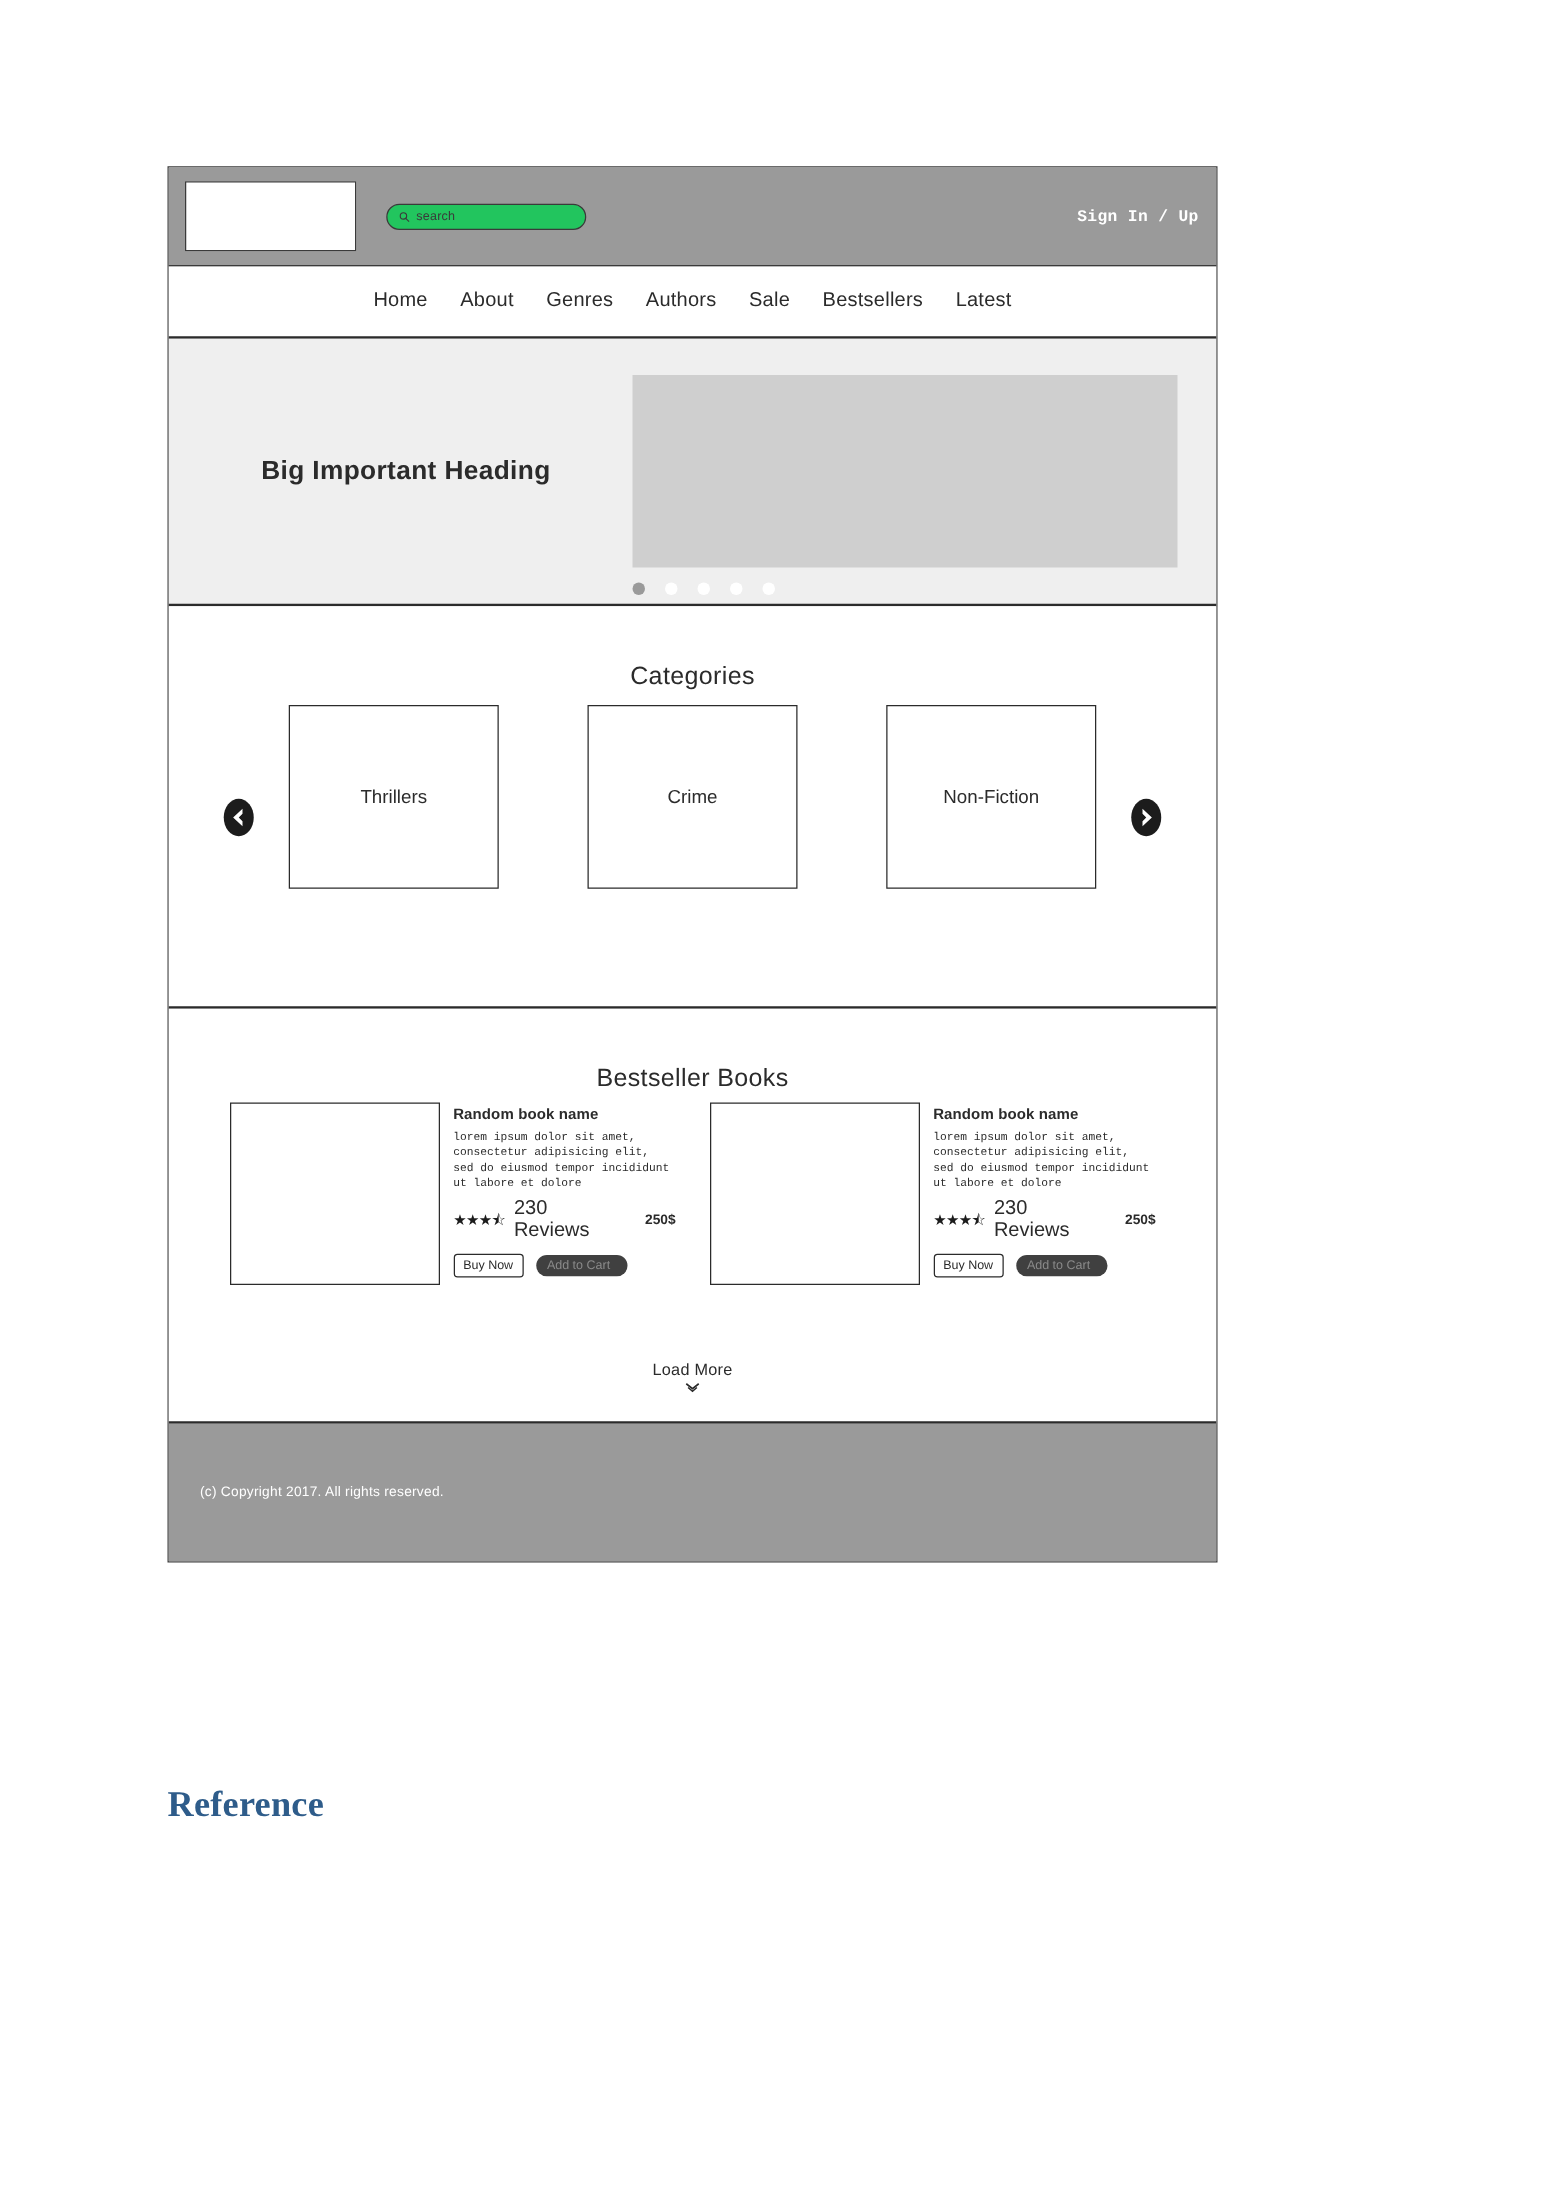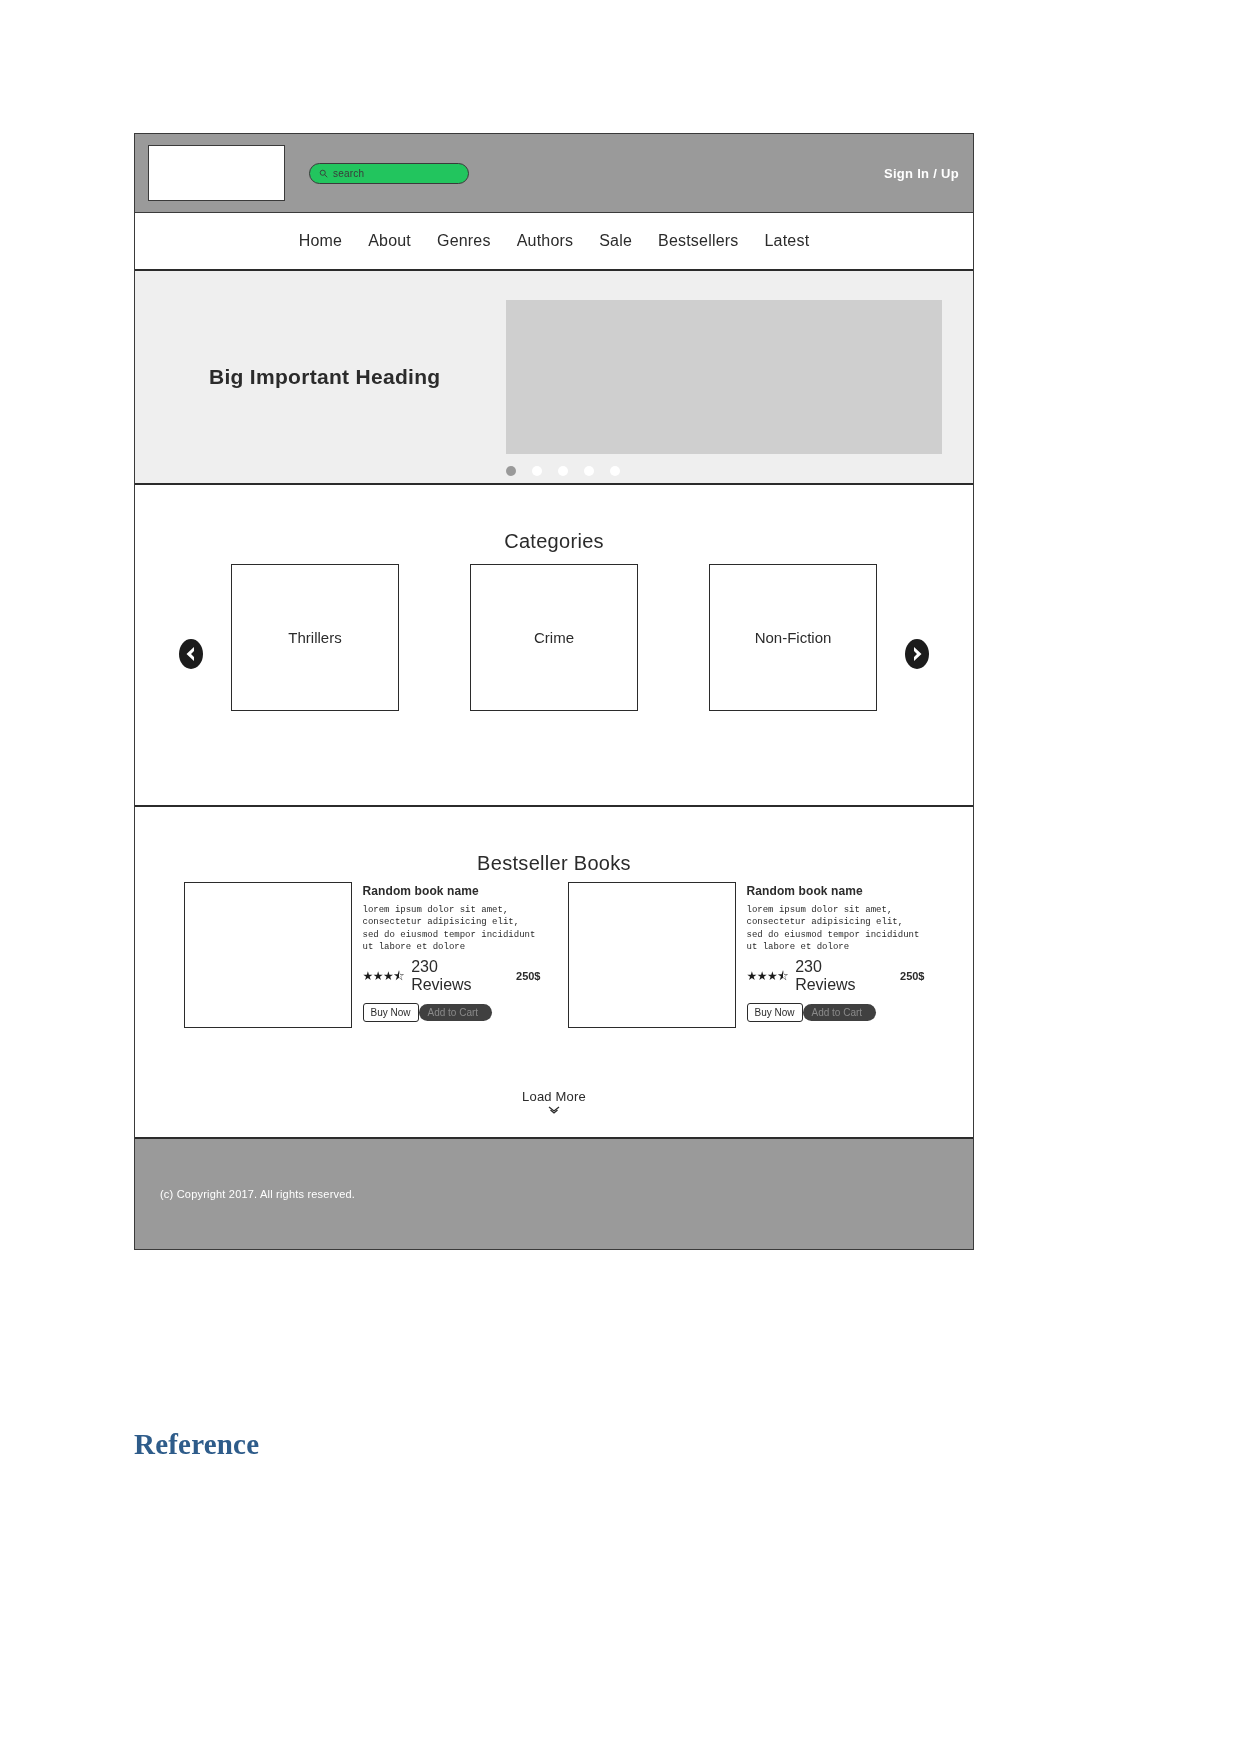--- a/index.html
+++ b/index.html
@@ -74,20 +74,21 @@
     color: #3a3a3a;
     letter-spacing: .2px;
   }
   .signin {
     position: absolute;
     right: 14px;
     font-size: 13px;
     font-weight: bold;
     color: #ffffff;
     letter-spacing: .3px;
+    font-family: Liberation Mono, monospace;
   }
 
   
   .nav {
     height: 56px;
     background: #ffffff;
     display: flex;
     align-items: center;
     justify-content: center;
     gap: 26px;
@@ -246,21 +247,21 @@
   .reviews {
     font-size: 16px;
     color: #2b2b2b;
   }
   .price {
     font-size: 11px;
     font-weight: bold;
     color: #2b2b2b;
     margin-left: 10px;
   }
-  .btn-row { display: flex; align-items: center; }
+  .btn-row { display: flex; align-items: center; gap: 10px; }
   .btn-buy {
     font-size: 10px;
     padding: 3px 7px;
     border: 1px solid #2b2b2b;
     border-radius: 3px;
     background: #ffffff;
     color: #2b2b2b;
     white-space: nowrap;
   }
   .btn-cart {

